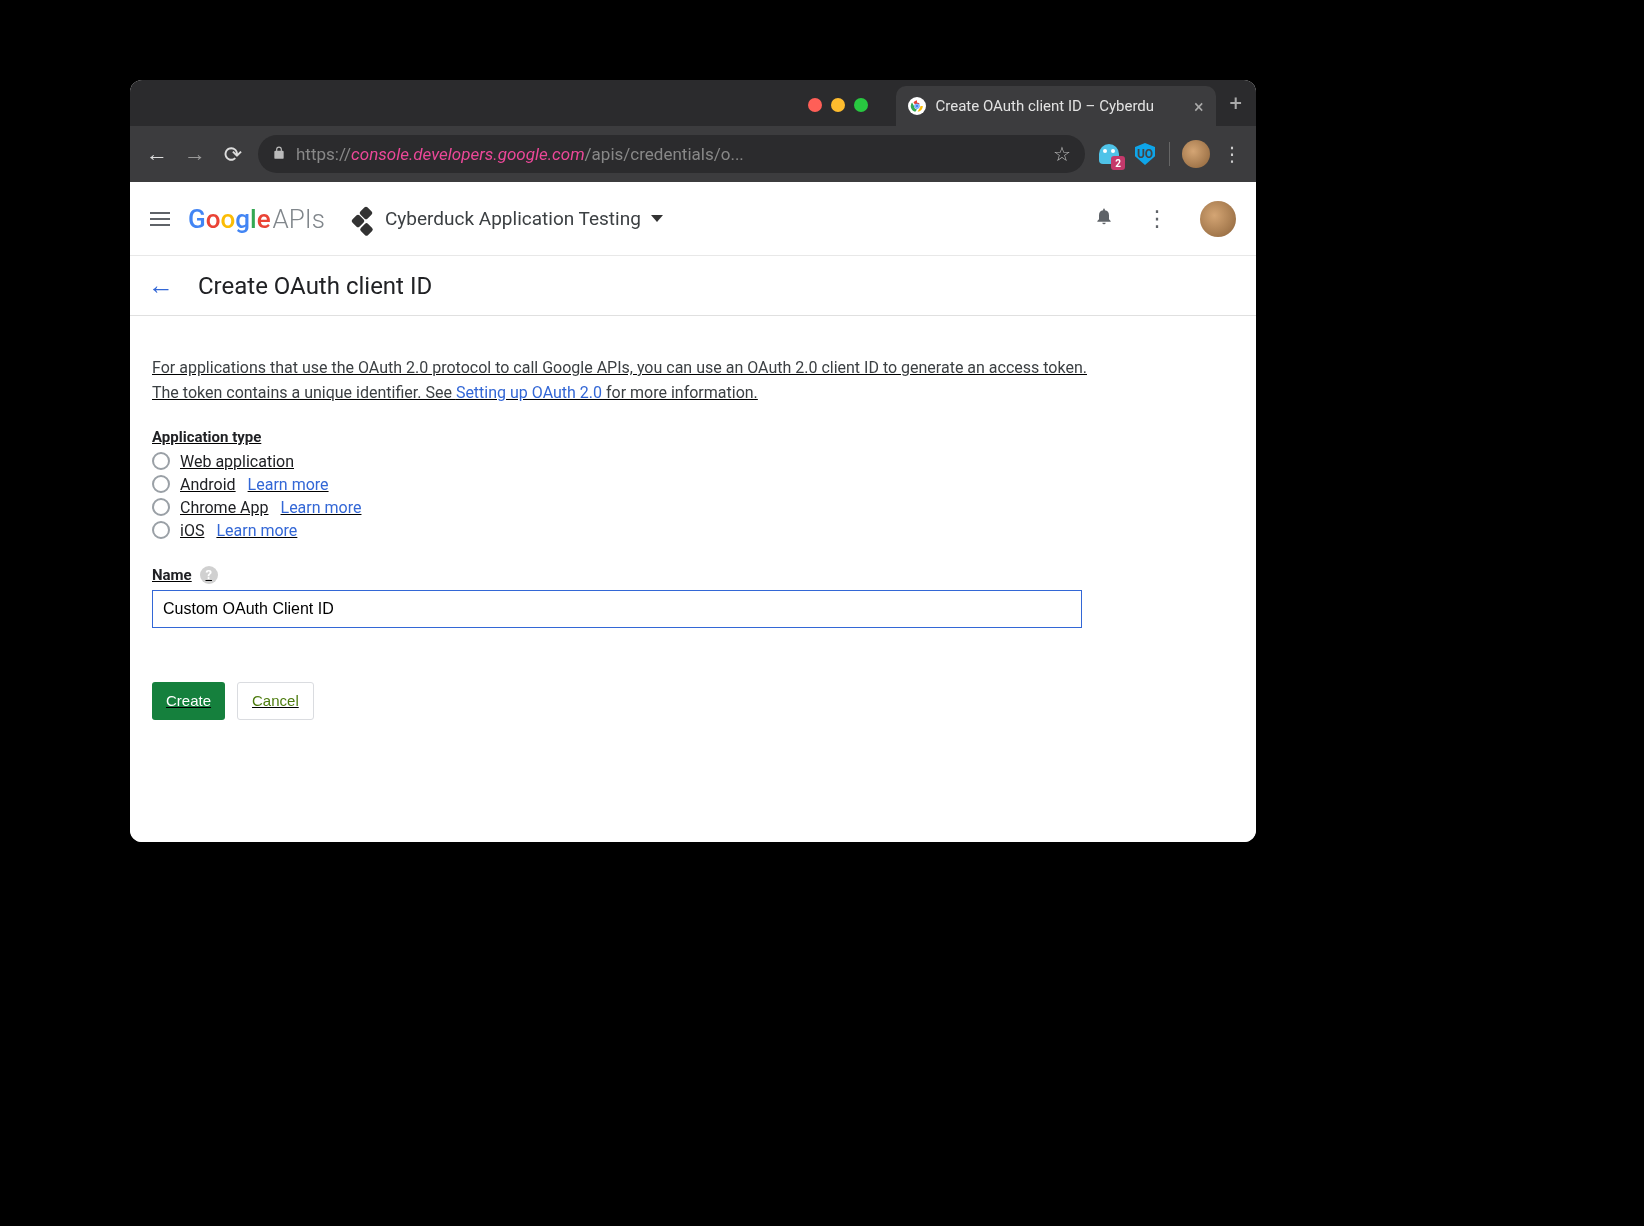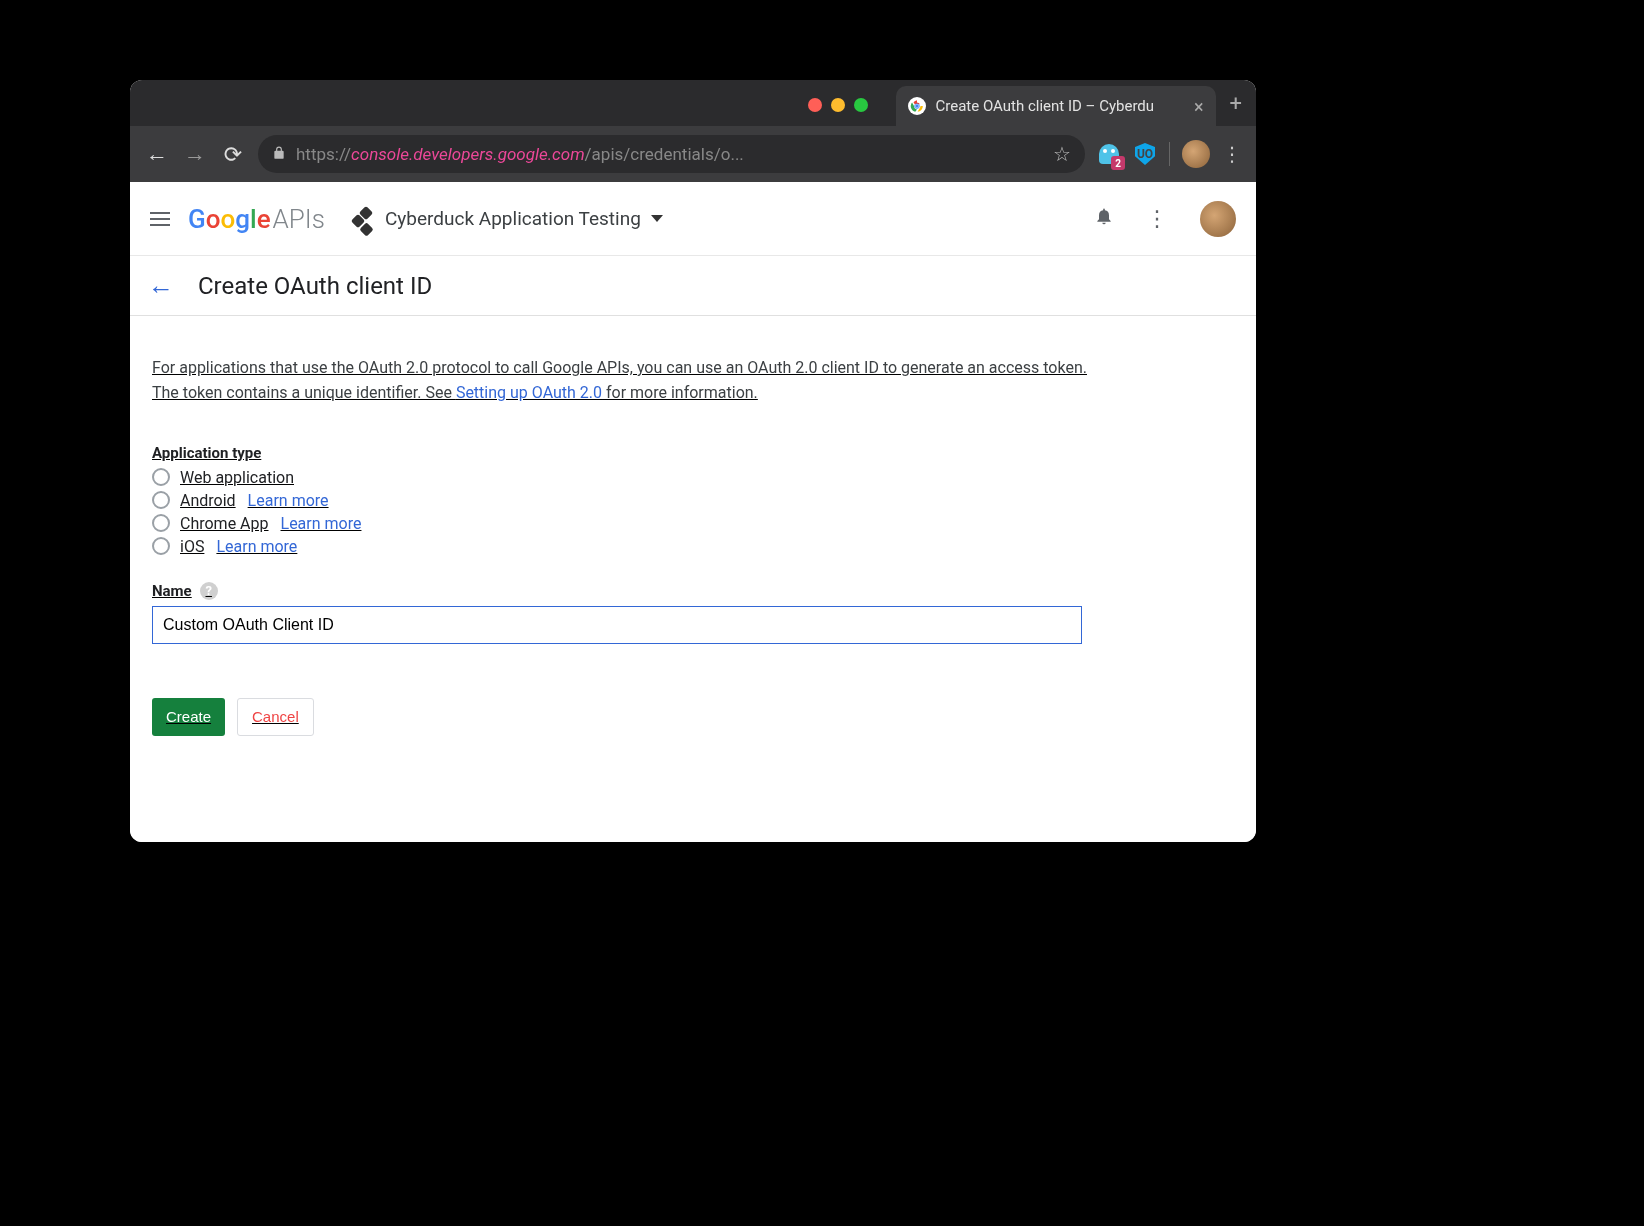--- a/index.html
+++ b/index.html
@@ -144,21 +144,21 @@
   .back-arrow { color:#3367d6; font-size:26px; cursor:pointer; font-weight:300;}
   .page-title { font-size:24px; color:#202124; }
 
   .content {
     padding: 40px 22px 30px 22px;
     text-decoration: underline;
   }
   .intro { font-size:16px; color:#3c4043; line-height:1.55; max-width: 960px;}
   .intro a { color:#3367d6; text-decoration:none; }
 
-  .field-label { font-size:15px; font-weight:700; color:#202124; margin-top:38px; }
+  .field-label { font-size:15px; font-weight:700; color:#202124; margin-top:22px; }
   .radio-group { margin-top:4px; }
   .radio-row { display:flex; align-items:center; gap:10px; font-size:16px; color:#202124; padding:2px 0;}
   .radio { width:18px; height:18px; border:2px solid #9aa0a6; border-radius:50%; display:flex; align-items:center; justify-content:center; cursor:pointer; flex-shrink:0;}
   .radio.selected { border-color:#1a73e8; }
   .radio.selected::after { content:''; width:10px; height:10px; background:#1a73e8; border-radius:50%; }
   .radio-row a { color:#3367d6; text-decoration:none; margin-left:2px;}
 
   .name-label-row { display:flex; align-items:center; gap:8px; margin-top:24px; }
   .help-icon { width:18px; height:18px; border-radius:50%; background:#d0d0d0; color:#fff; font-size:13px; display:flex; align-items:center; justify-content:center; font-weight:bold;}
   .name-input {
@@ -168,21 +168,21 @@
     padding: 0 10px;
     font-size:16px;
     margin-top:6px;
     outline:none;
   }
   .name-input::selection { background:#cfe0fb; }
 
   .buttons { margin-top:54px; display:flex; gap:12px; }
   .btn { height:38px; padding:0 14px; font-size:15px; border-radius:3px; cursor:pointer; display:flex; align-items:center;}
   .btn-primary { background:#15803d; color:#fff; border:none; }
-  .btn-secondary { background:#fff; color:#ef4444; border:1px solid #dadce0; }
+  .btn-secondary { background:#fff; color:#4d7c0f; border:1px solid #dadce0; }
 </style>
 </head>
 <body>
 
 <div class="browser-window">
 
   <div class="titlebar">
     <div class="traffic-lights">
       <div class="traffic-light tl-red"></div>
       <div class="traffic-light tl-yellow"></div>

